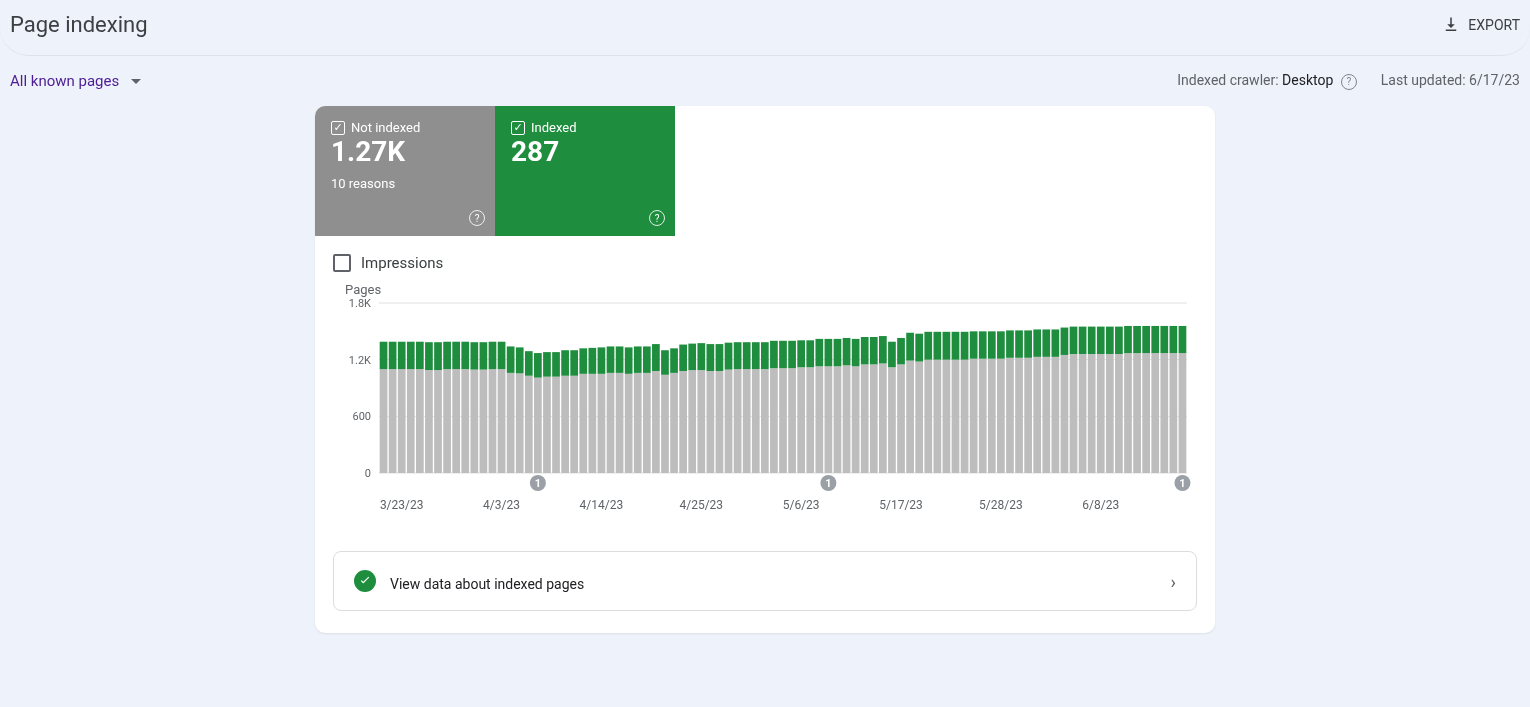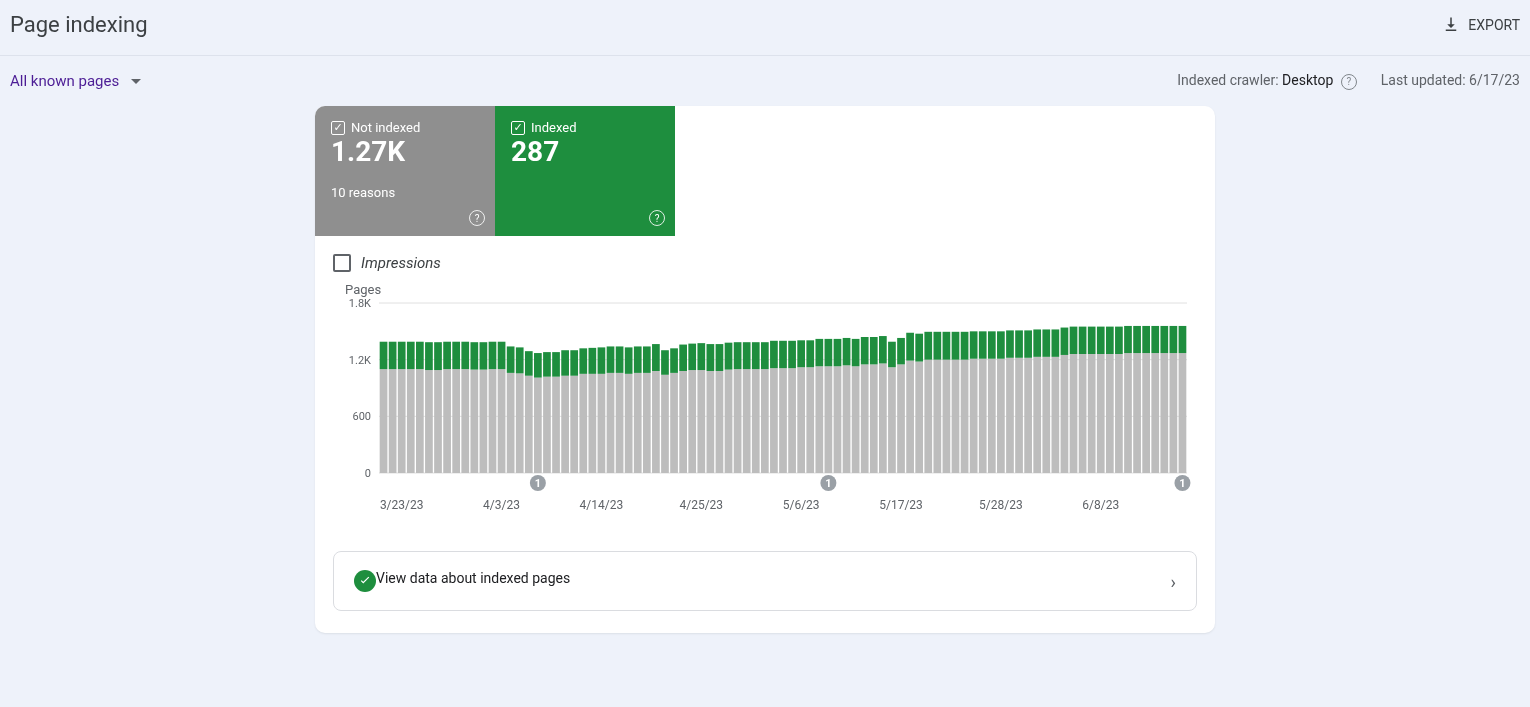--- a/index.html
+++ b/index.html
@@ -7,20 +7,21 @@
     margin: 0; padding: 0;
     font-family: Roboto, Arial, sans-serif;
     background: #eef2fa;
     color: #202124;
     font-size: 14px;
   }
   .header {
     display: flex; align-items: center; justify-content: space-between;
     padding: 12px 10px 18px 10px;
     border-bottom: 1px solid #dde2ec;
+    border-radius: 28px;
   }
   .page-title { font-size: 22px; font-weight: 400; color: #3c4043; }
   .export { display: flex; align-items: center; gap: 8px; color: #3c4043; cursor: pointer; }
   .export svg { width: 18px; height: 18px; fill: #3c4043; }
 
   .subheader {
     display: flex; align-items: center; justify-content: space-between;
     padding: 16px 10px;
   }
   .filter {
@@ -59,32 +60,31 @@
   }
   .tile.grey { background: #8f8f8f; }
   .tile.green { background: #1e8e3e; }
   .tile-label { display:flex; align-items:center; gap:6px; font-size:13px; }
   .tile-chk {
     width:14px; height:14px; border:1.5px solid #fff; border-radius:2px;
     display:flex; align-items:center; justify-content:center;
     font-size:11px; line-height:1;
   }
   .tile-value { font-size: 28px; font-weight: 700; }
-  .tile-sub { font-size: 13px; margin-top: 17px; }
+  .tile-sub { font-size: 13px; margin-top: 8px; }
   .tile .help {
     position:absolute; right:10px; bottom:10px;
     width:16px; height:16px; border:1.5px solid rgba(255,255,255,.85);
     border-radius:50%; font-size:10px; display:flex; align-items:center;
     justify-content:center; color:#fff;
   }
 
   .impressions-row {
     display:flex; align-items:flex-end; gap:10px;
     padding: 18px 18px 10px 18px;
-    font-style: italic;
   }
   .chk-empty {
     width:18px; height:18px; border:2px solid #5f6368; border-radius:2px;
   }
   .impressions-label { font-size:15px; color:#3c4043; }
 
   .chart-zone { padding: 0 18px 20px 18px; }
   .pages-label { font-size:13px; color:#5f6368; margin-left:12px; }
 
   svg.chart { display:block; }
@@ -96,21 +96,21 @@
   .marker-c { fill:#9aa0a6; }
   .marker-t { fill:#fff; font-size:11px; font-weight:700; text-anchor:middle; }
 
   .link-row {
     margin: 14px 18px 22px 18px;
     border:1px solid #dadce0; border-radius:8px;
     padding: 18px 20px;
     display:flex; align-items:center; justify-content:space-between;
     cursor:pointer;
   }
-  .link-left { display:flex; align-items:flex-start; gap:0; }
+  .link-left { display:flex; align-items:flex-end; gap:14px; }
   .check-circle {
     width:22px; height:22px; border-radius:50%;
     background:#1e8e3e; display:flex; align-items:center; justify-content:center;
   }
   .check-circle svg { width:14px; height:14px; fill:#fff; }
   .chevron { color:#5f6368; font-size:18px; }
 </style>
 </head>
 <body>
 

